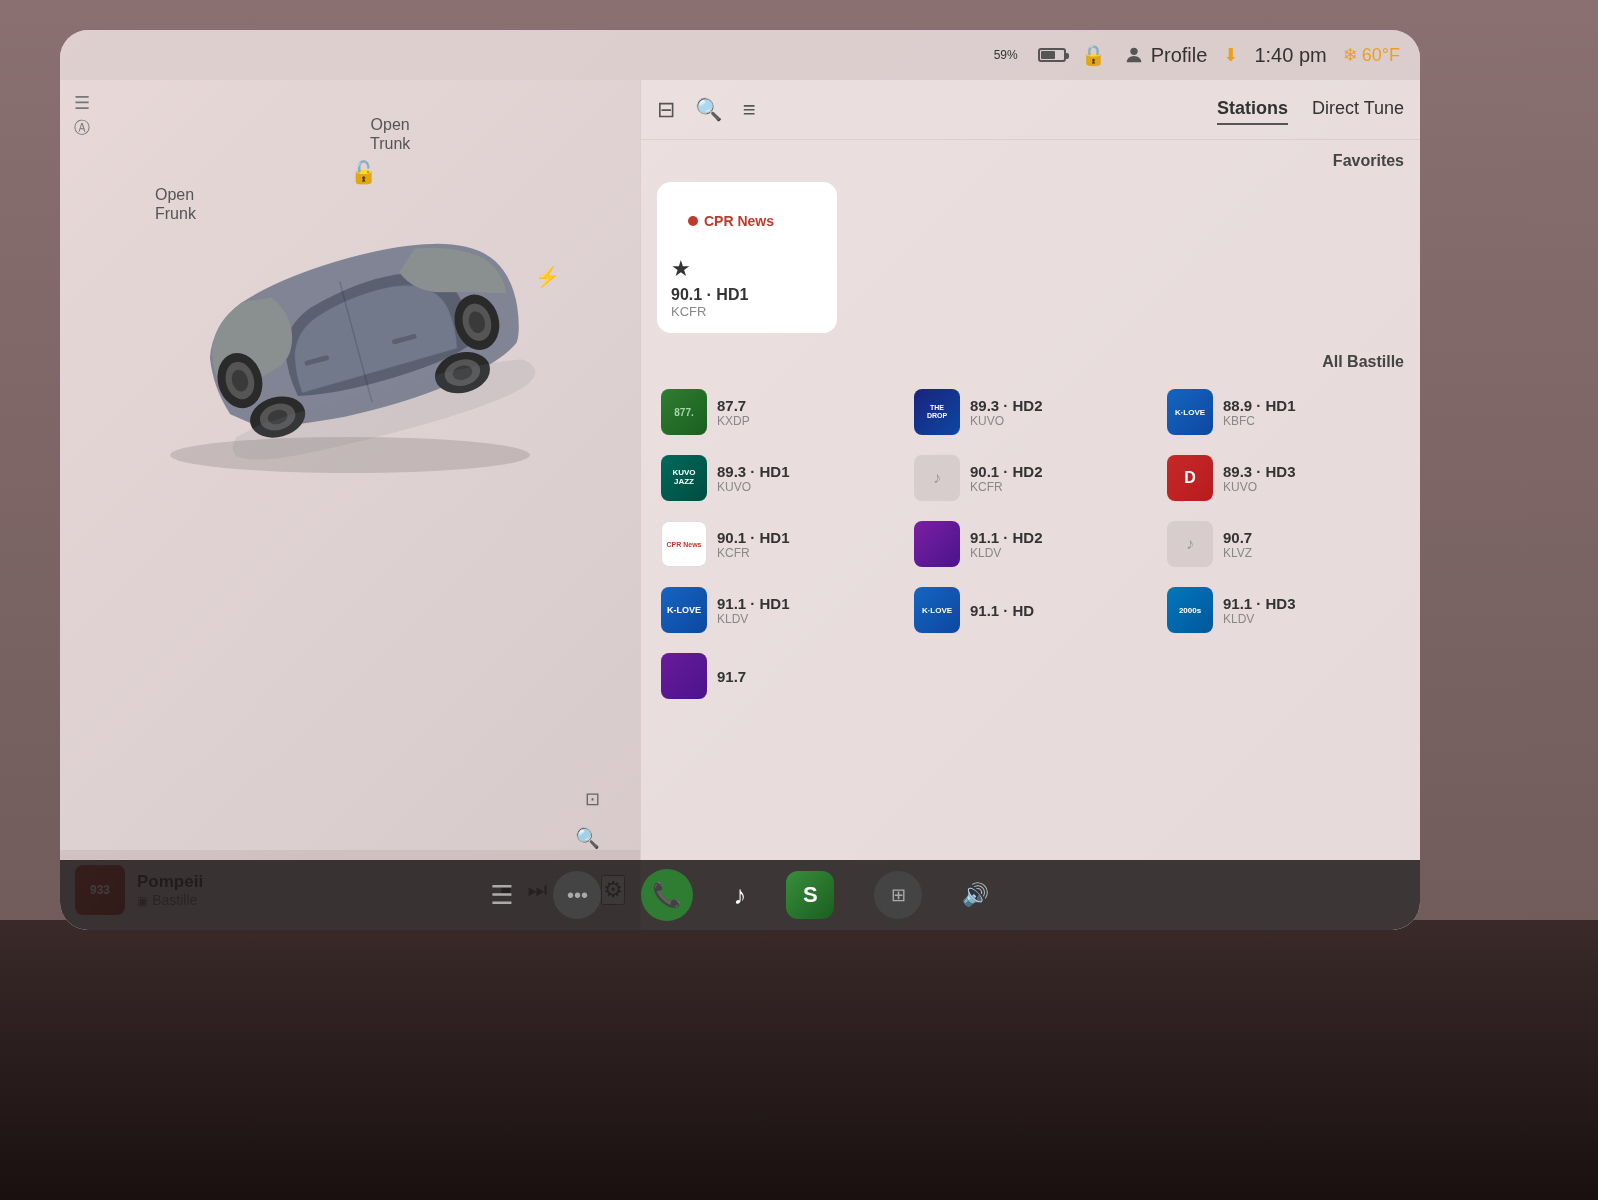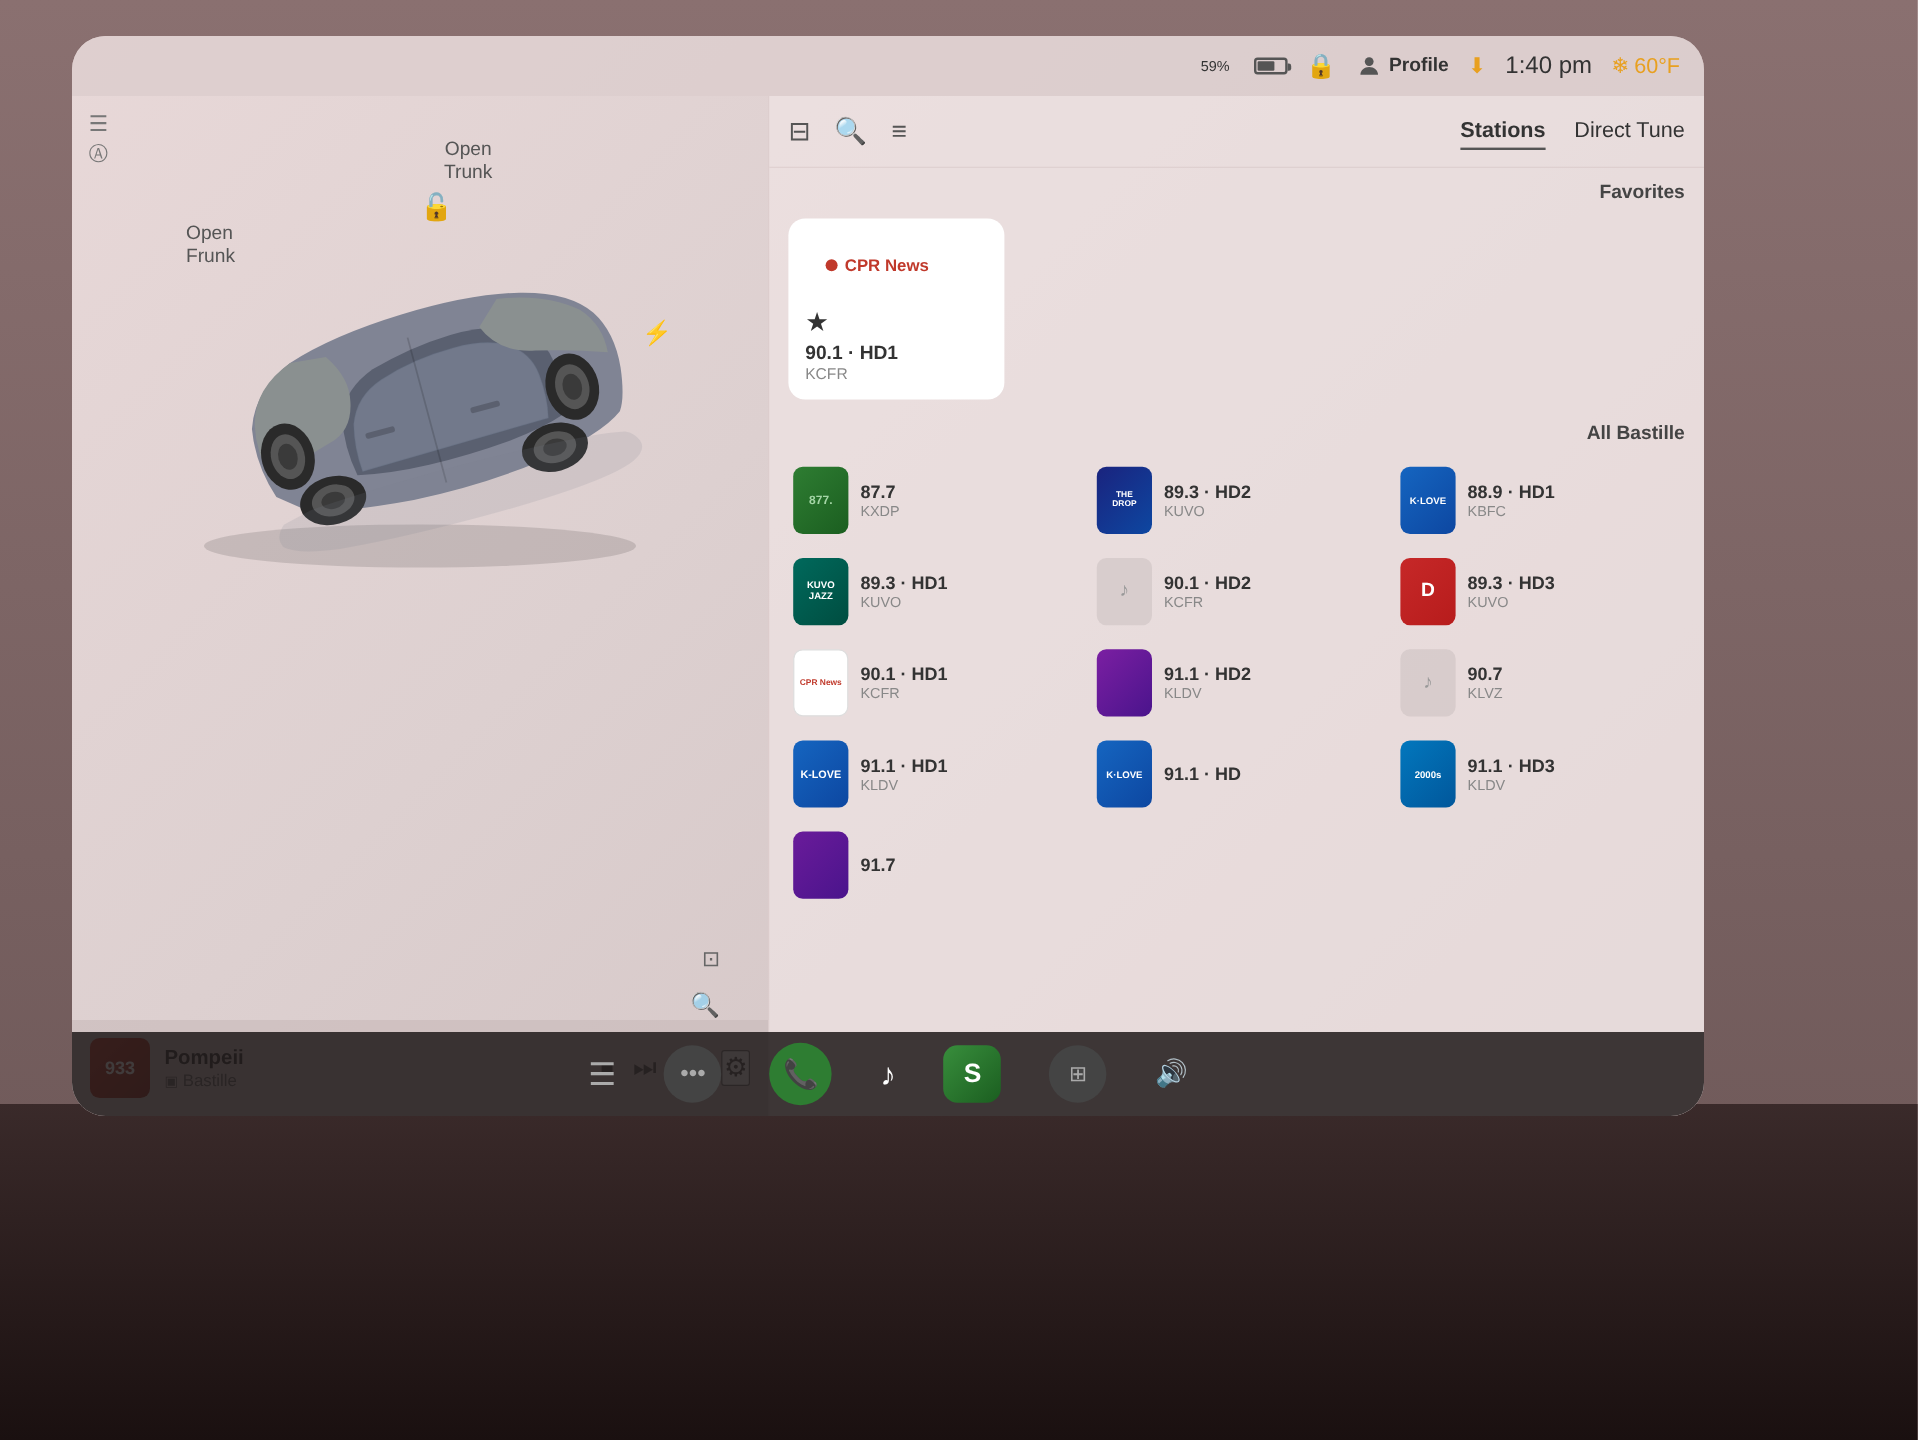--- a/index.html
+++ b/index.html
@@ -76,23 +76,23 @@
 
     .lock-icon-area {
       font-size: 20px;
       color: #555;
     }
 
     .profile-area {
       display: flex;
       align-items: center;
       gap: 6px;
-      font-size: 16px;
+      font-size: 20px;
       color: #333;
-      font-weight: 700;
+      font-weight: 400;
     }
 
     .profile-icon-svg {
       width: 22px;
       height: 22px;
     }
 
     .time-display {
       font-size: 20px;
       color: #333;
@@ -390,21 +390,21 @@
       display: flex;
       align-items: center;
       gap: 10px;
       padding: 6px 4px;
       border-radius: 8px;
       cursor: pointer;
     }
 
     .station-logo {
       width: 46px;
-      height: 56px;
+      height: 46px;
       border-radius: 8px;
       flex-shrink: 0;
       display: flex;
       align-items: center;
       justify-content: center;
       font-size: 9px;
       font-weight: bold;
       color: white;
       text-align: center;
       overflow: hidden;
@@ -619,21 +619,21 @@
         </svg>
       </div>
 
       <div class="lightning-icon">⚡</div>
 
       <div class="cast-icon">⊡</div>
       <div class="search-icon-left">🔍</div>
 
       <div class="player-bar">
         <div class="station-logo-small">
-          <span style="font-size:15px;font-weight:bold;color:white;">933</span>
+          <span style="font-size:12px;font-weight:bold;color:white;">933</span>
         </div>
         <div class="track-info">
           <div class="track-name">Pompeii</div>
           <div class="artist-name">
             <span style="font-size:12px">▣</span>
             <span>Bastille</span>
           </div>
         </div>
         <div class="player-controls">
           <button class="ctrl-btn">⏹</button>

